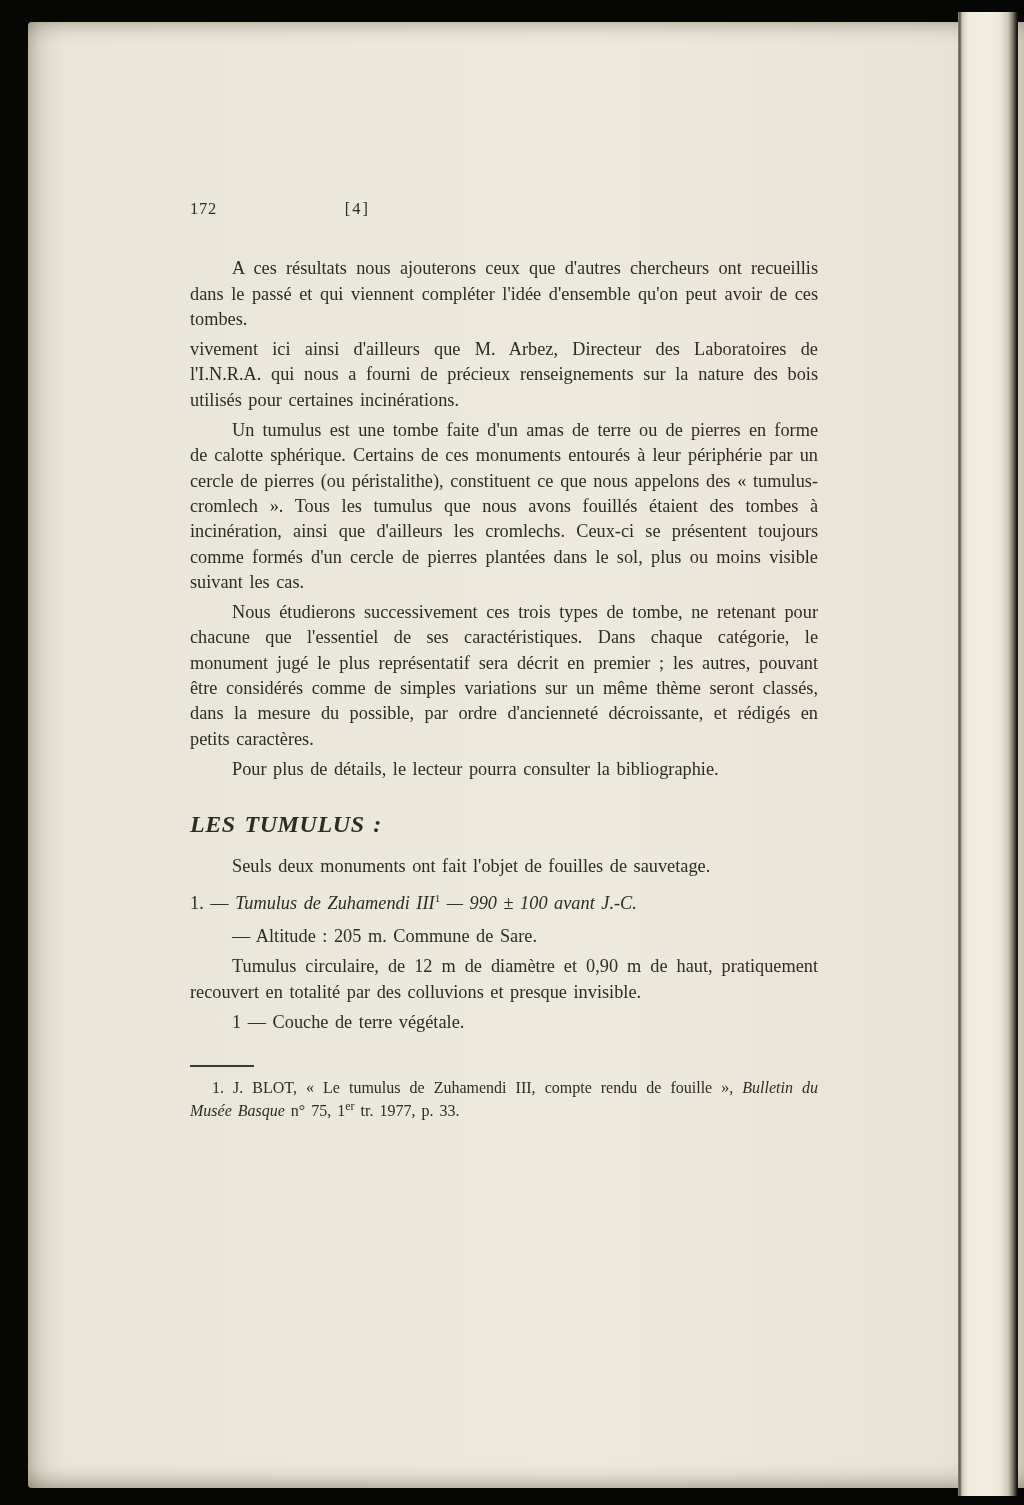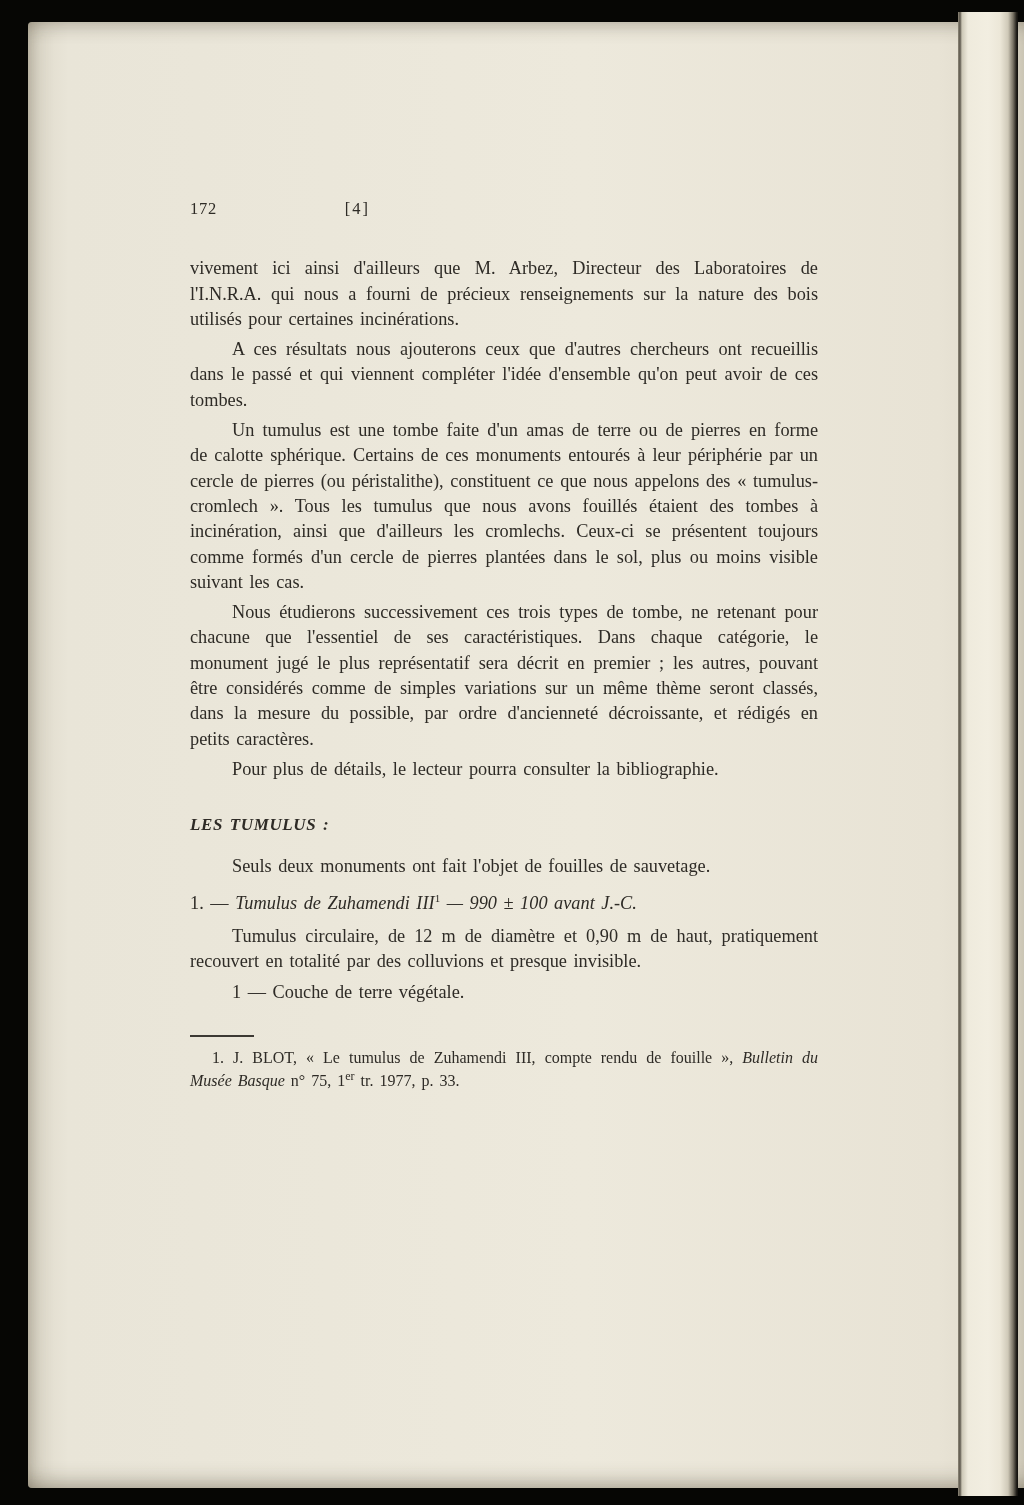--- a/index.html
+++ b/index.html
@@ -46,21 +46,21 @@
     font-size:16.5px;letter-spacing:.8px;
     margin-bottom:35px;
     text-align:left;word-spacing:3px;
   }
   .pgnum{width:90px;}
   .rtitle{flex:1;text-align:center;}
   .marker{width:90px;text-align:right;letter-spacing:2px;}
   .para{margin:0 0 5px;text-indent:42px;}
   .para.flush{text-indent:0;}
   .section-heading{
-    font-size:17px;font-weight:bold;font-style:italic;
+    font-size:24px;font-weight:bold;font-style:italic;
     letter-spacing:.6px;margin:30px 0 16px;text-indent:0;
   }
   .item{margin:12px 0 8px;text-indent:0;}
   .item sup{font-size:11px;line-height:0;}
   .strat{margin-bottom:7px;}
   .footnote{margin-top:30px;}
   .fn-rule{
     width:64px;border-top:2.5px solid #3c3933;
     margin:0 0 10px;
   }
@@ -75,32 +75,33 @@
 
 <div class="scan">
   <div class="page">
     <div class="content">
 
       <div class="header">
         <span class="pgnum">172</span>
         <span class="marker">[4]</span>
       </div>
 
+      <p class="para">A ces résultats nous ajouterons ceux que d'autres chercheurs ont recueillis dans le passé et qui viennent compléter l'idée d'ensemble qu'on peut avoir de ces tombes.</p>
       <p class="para flush">vivement ici ainsi d'ailleurs que M. Arbez, Directeur des Laboratoires de l'I.N.R.A. qui nous a fourni de précieux renseignements sur la nature des bois utilisés pour certaines incinérations.</p>
-      <p class="para">A ces résultats nous ajouterons ceux que d'autres chercheurs ont recueillis dans le passé et qui viennent compléter l'idée d'ensemble qu'on peut avoir de ces tombes.</p>
       <p class="para">Un tumulus est une tombe faite d'un amas de terre ou de pierres en forme de calotte sphérique. Certains de ces monuments entourés à leur périphérie par un cercle de pierres (ou péristalithe), constituent ce que nous appelons des « tumulus-cromlech ». Tous les tumulus que nous avons fouillés étaient des tombes à incinération, ainsi que d'ailleurs les cromlechs. Ceux-ci se présentent toujours comme formés d'un cercle de pierres plantées dans le sol, plus ou moins visible suivant les cas.</p>
       <p class="para">Nous étudierons successivement ces trois types de tombe, ne retenant pour chacune que l'essentiel de ses caractéristiques. Dans chaque catégorie, le monument jugé le plus représentatif sera décrit en premier ; les autres, pouvant être considérés comme de simples variations sur un même thème seront classés, dans la mesure du possible, par ordre d'ancienneté décroissante, et rédigés en petits caractères.</p>
       <p class="para">Pour plus de détails, le lecteur pourra consulter la bibliographie.</p>
 
       <h2 class="section-heading">LES TUMULUS :</h2>
 
       <p class="para">Seuls deux monuments ont fait l'objet de fouilles de sauvetage.</p>
 
       <p class="item"><span>1. — </span><i>Tumulus de Zuhamendi III</i><sup>1</sup><i> — 990 ± 100 avant J.-C.</i></p>
 
+      <p class="para">— Altitude : 205 m. Commune de Sare.</p>
       <p class="para">Tumulus circulaire, de 12 m de diamètre et 0,90 m de haut, pratiquement recouvert en totalité par des colluvions et presque invisible.</p>
       <p class="para strat">1 — Couche de terre végétale.</p>
 
       <div class="footnote">
         <div class="fn-rule"></div>
         <p class="fn-text"><span>1. J. BLOT, « Le tumulus de Zuhamendi III, compte rendu de fouille », </span><i>Bulletin du Musée Basque</i><span> n° 75, 1</span><sup>er</sup><span> tr. 1977, p. 33.</span></p>
       </div>
 
     </div>
   </div>

